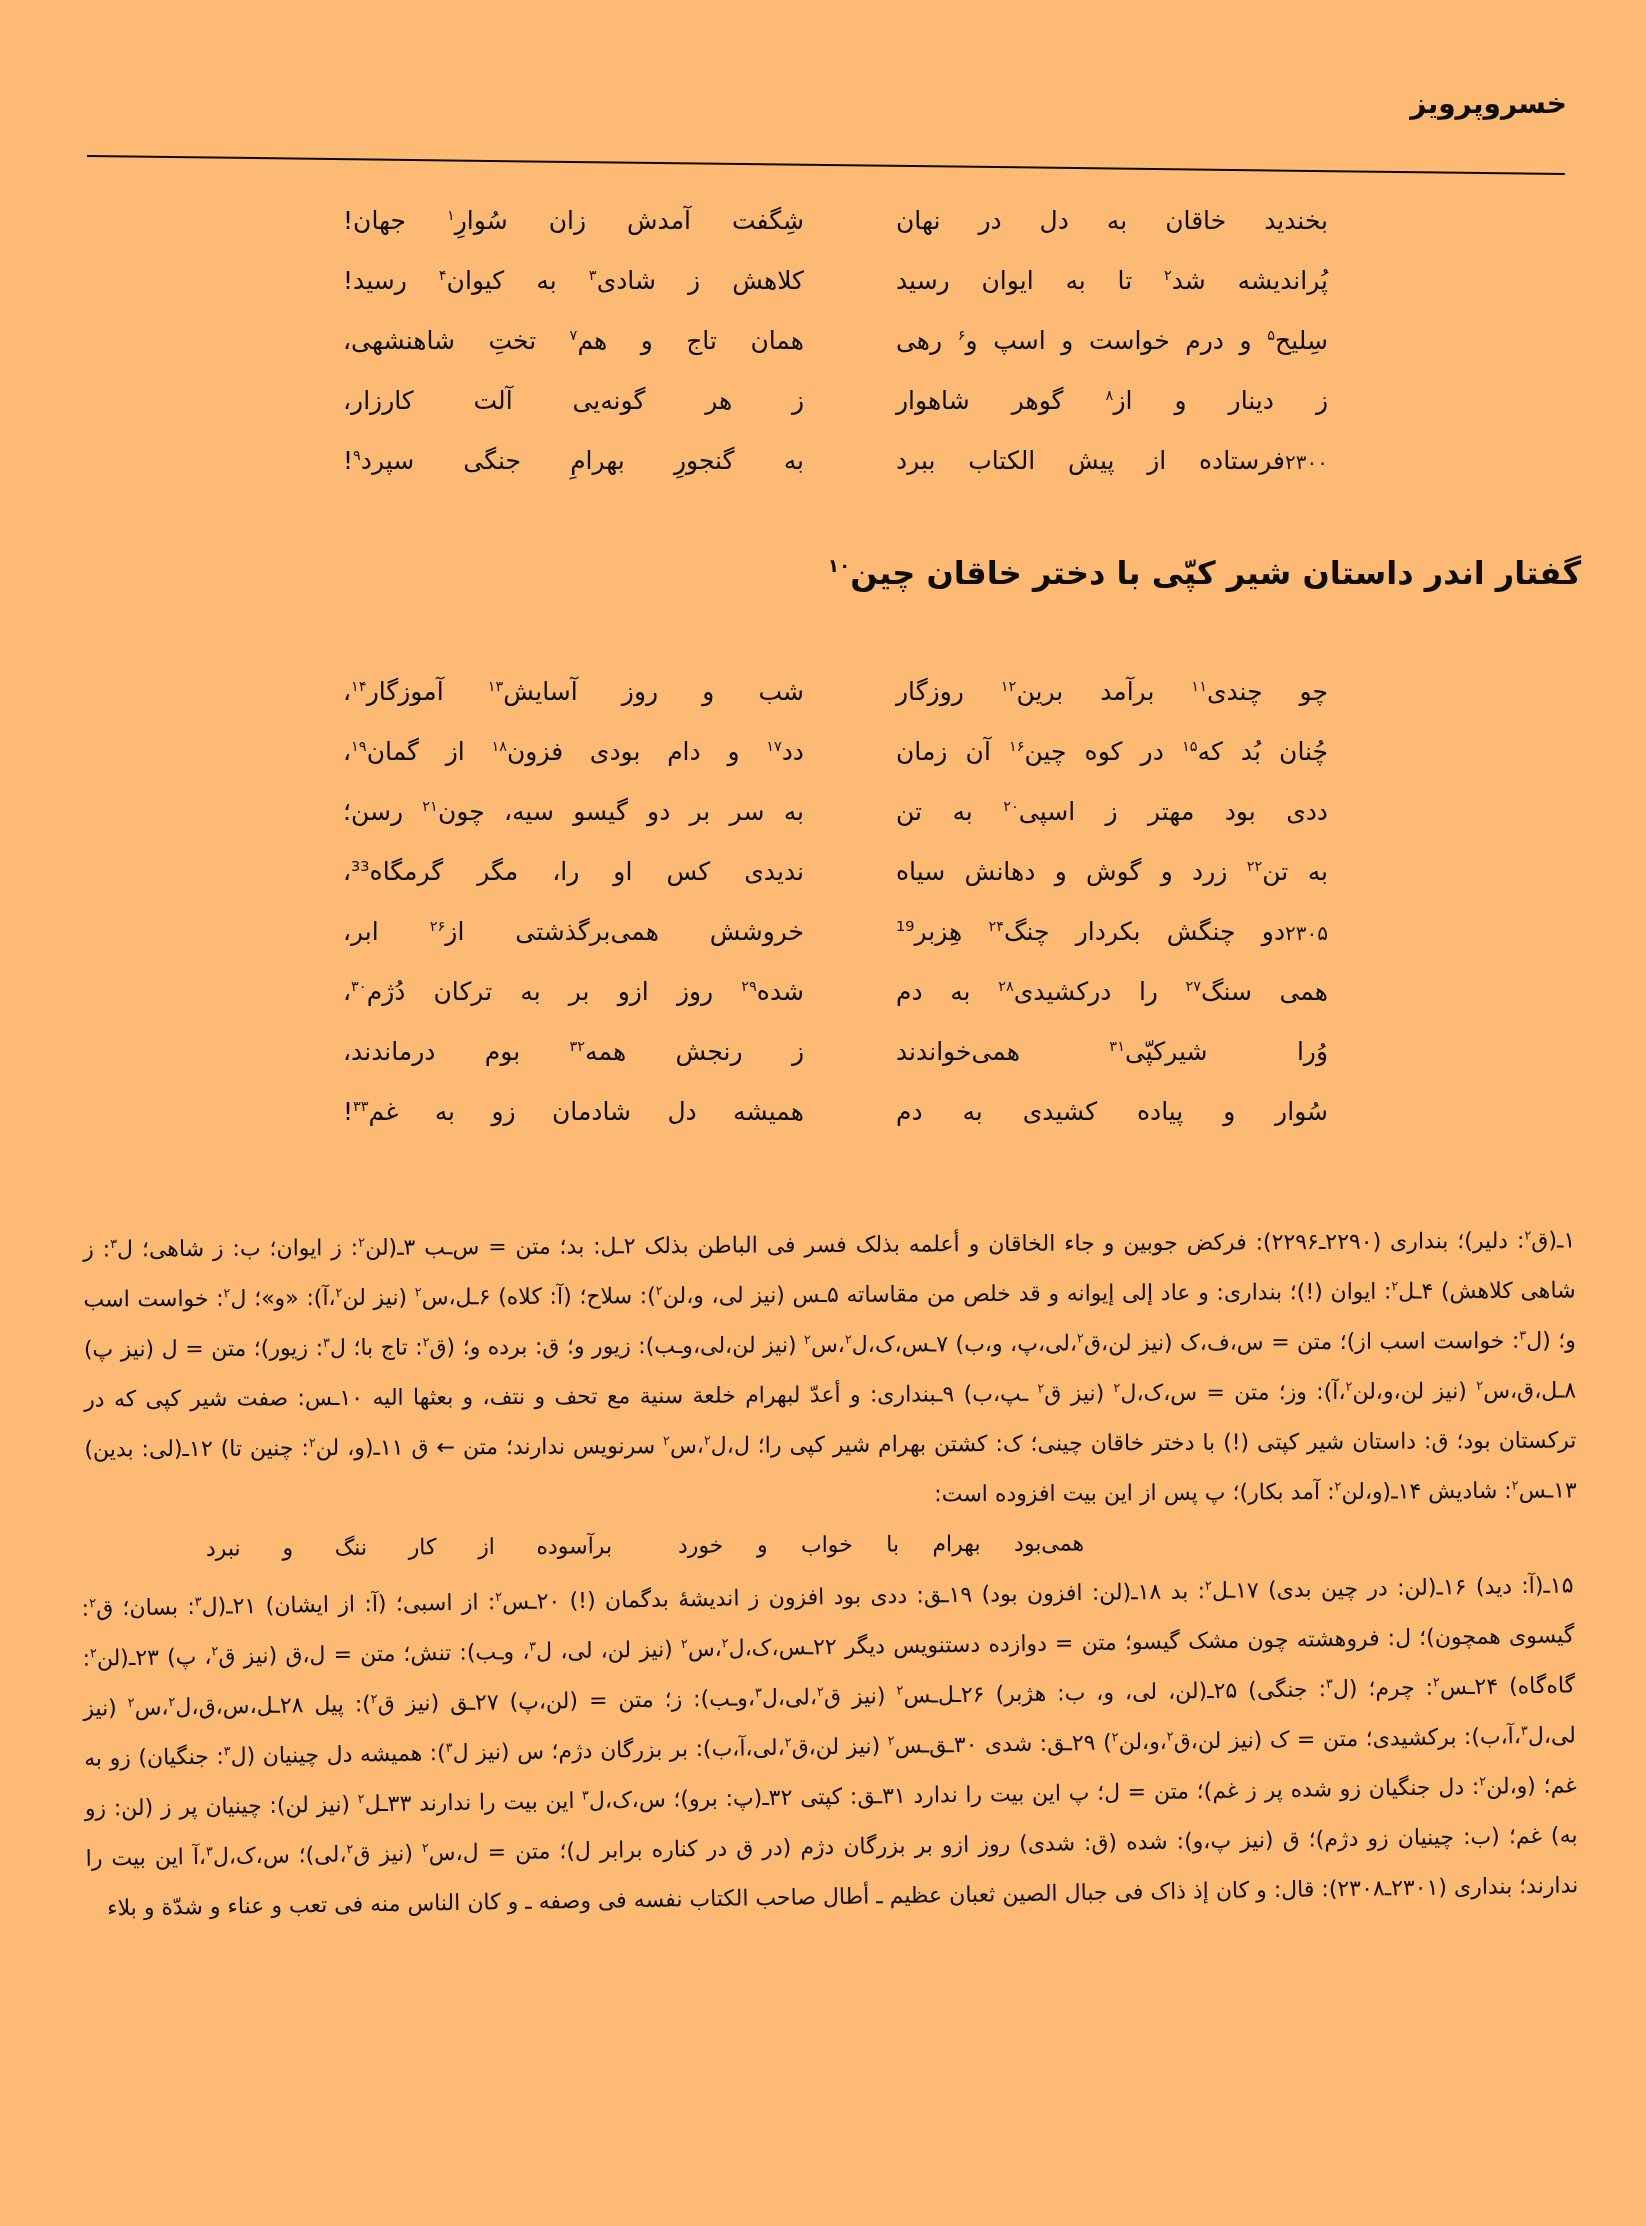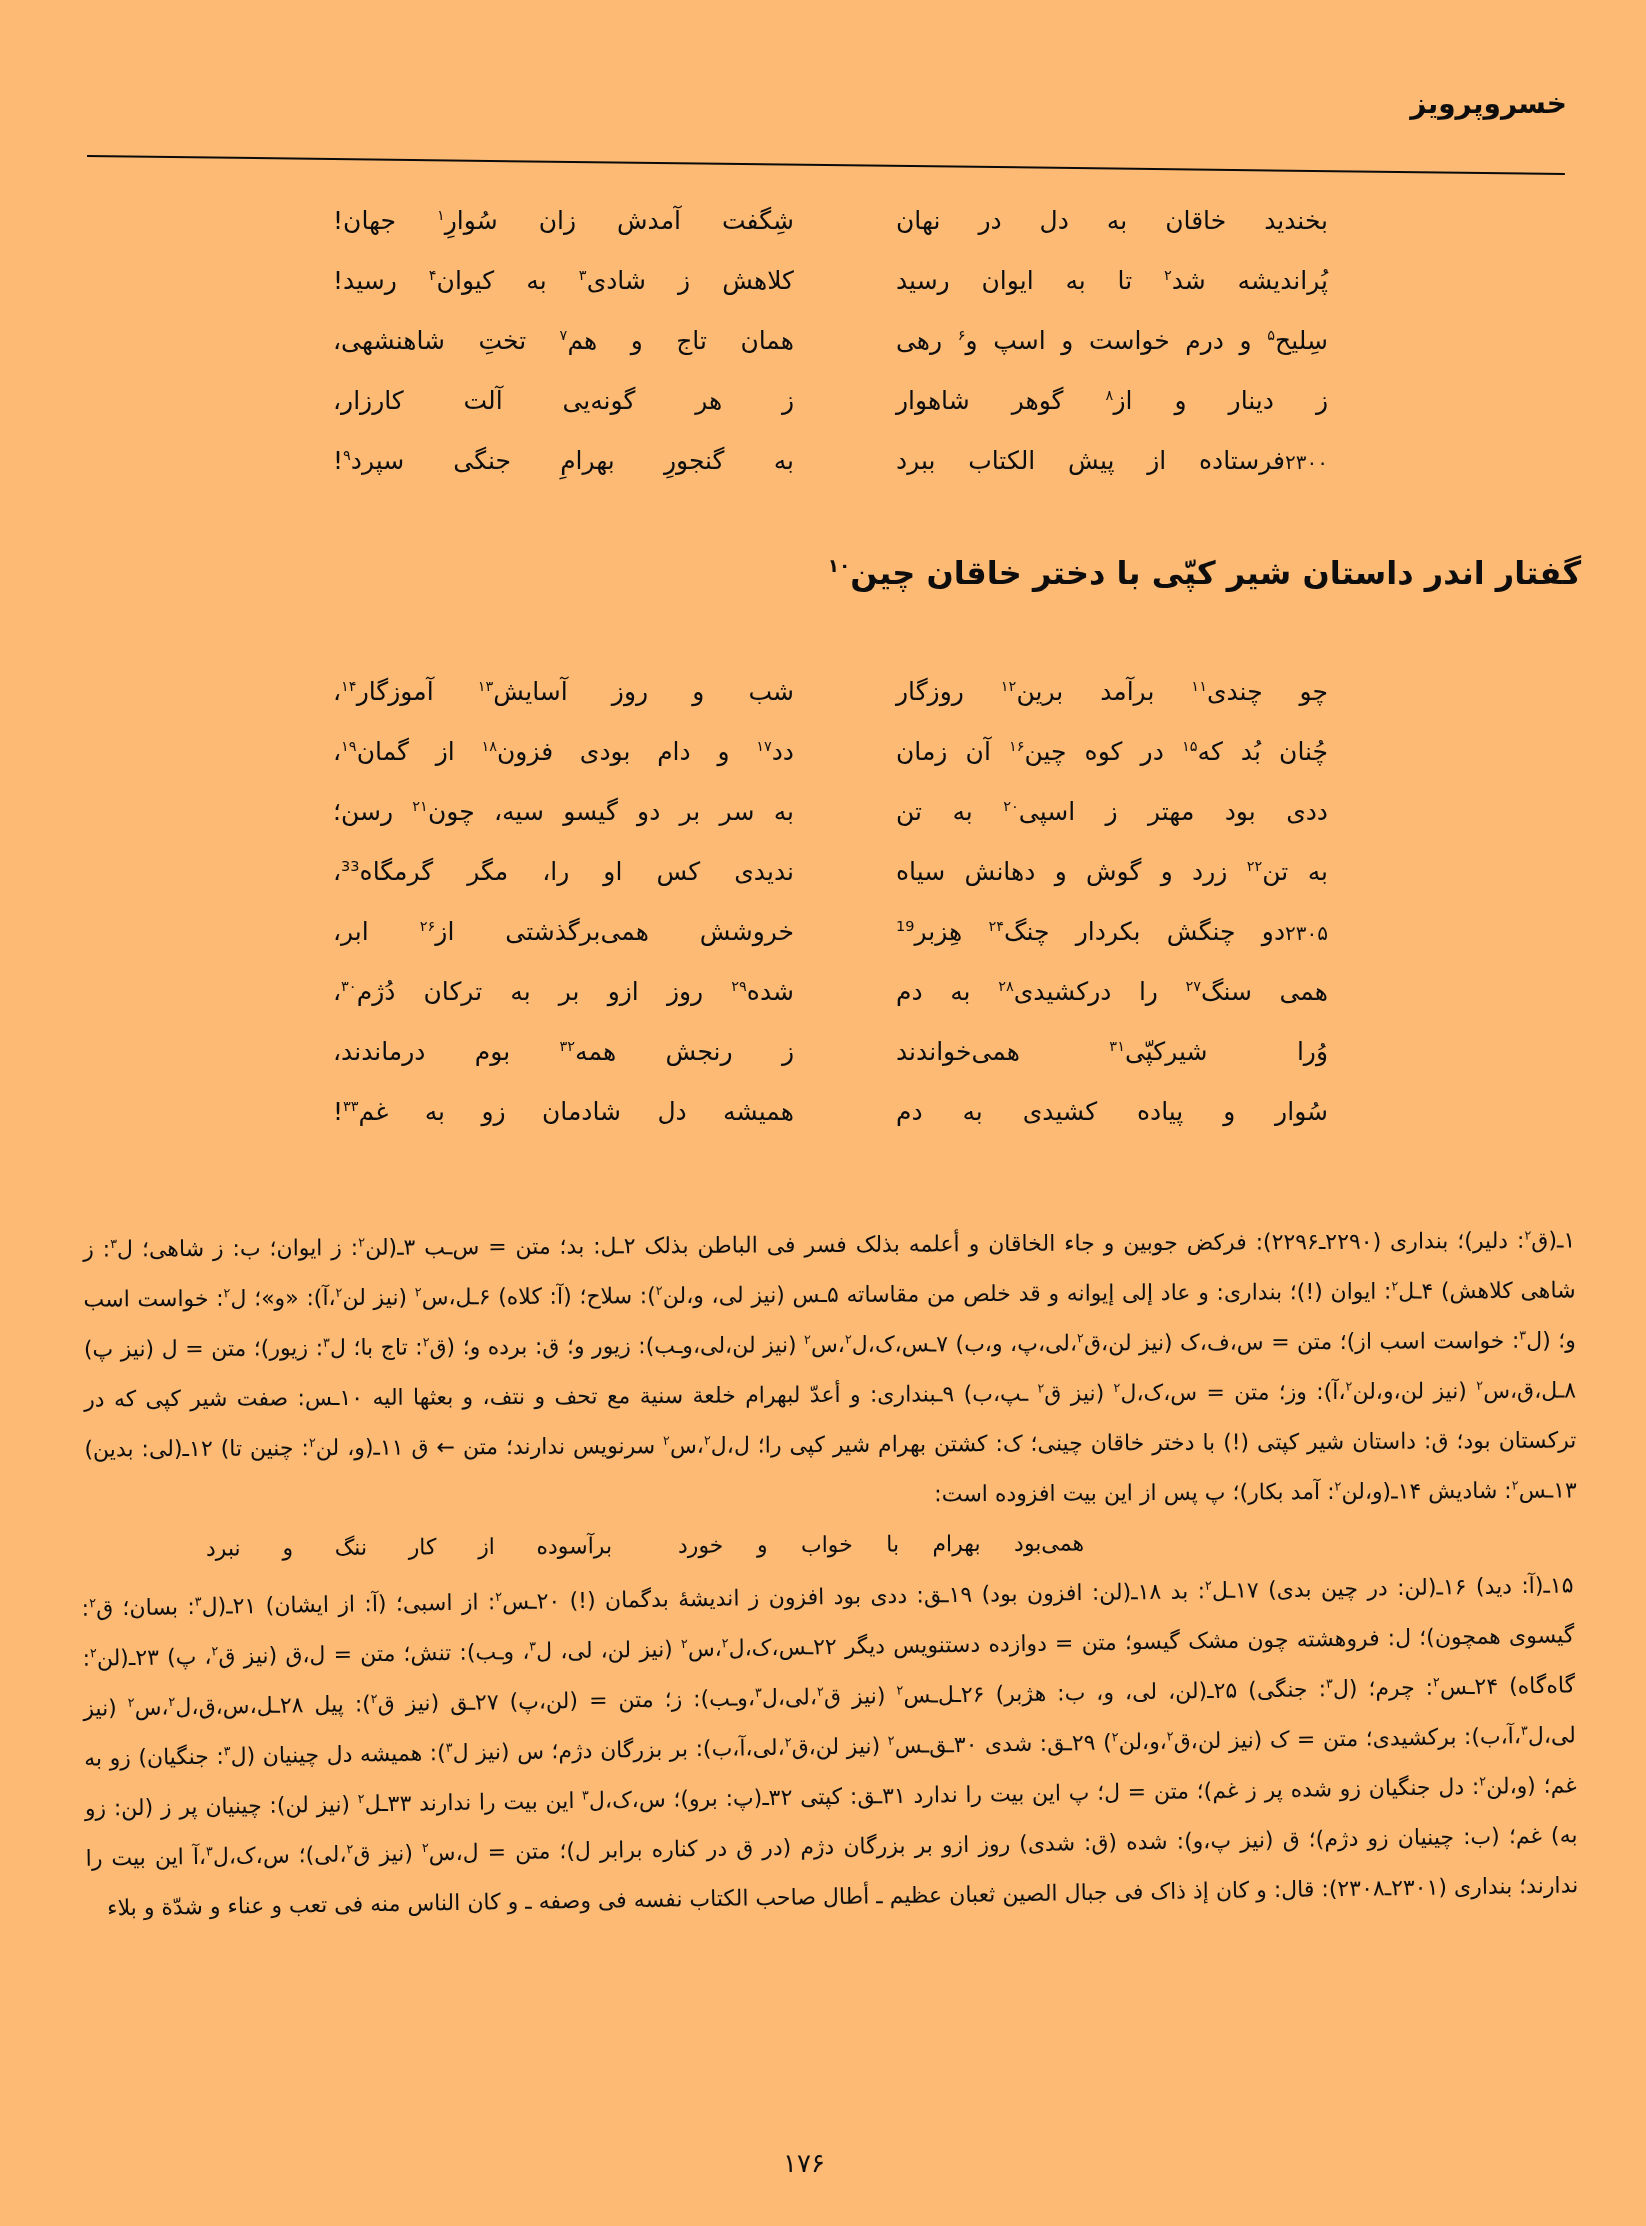--- a/index.html
+++ b/index.html
@@ -23,21 +23,21 @@
   }
   
   .poem{position:absolute;right:318px;width:995px;}
   .poem-1{top:190px;}
   .poem-2{top:661px;}
   .couplet{display:flex;justify-content:space-between;align-items:center;height:60px;}
   .hemi{font-size:25px;white-space:nowrap;
         text-align:justify;text-align-last:justify;-moz-text-align-last:justify;
         white-space:normal;}
   .hemi-r{width:432px;}
-  .hemi-l{width:461px;}
+  .hemi-l{width:461px;margin-left:10px;}
   .vnum{font-size:20px;}
   sup{font-size:0.58em;line-height:0;vertical-align:super;}
   
   .section-heading{
     position:absolute;top:554px;left:0;right:65px;
     text-align:right;font-size:32px;font-weight:bold;
   }
   
   .footnotes{
     position:absolute;top:1220px;right:70px;left:65px;
@@ -128,16 +128,15 @@
 
   <div class="footnotes">
     <div class="fn-para fn-para-1">۱ـ(ق<sup>۲</sup>: دلیر)؛ بنداری (۲۲۹۰ـ۲۲۹۶): فرکض جوبین و جاء الخاقان و أعلمه بذلک فسر فی الباطن بذلک ۲ـل: بد؛ متن = س‌ـب ۳ـ(لن<sup>۲</sup>: ز ایوان؛ ب: ز شاهی؛ ل<sup>۳</sup>: ز شاهی کلاهش) ۴ـل<sup>۲</sup>: ایوان (!)؛ بنداری: و عاد إلی إیوانه و قد خلص من مقاساته ۵ـس (نیز لی، و،لن<sup>۲</sup>): سلاح؛ (آ: کلاه) ۶ـل،س<sup>۲</sup> (نیز لن<sup>۲</sup>،آ): «و»؛ ل<sup>۲</sup>: خواست اسب و؛ (ل<sup>۳</sup>: خواست اسب از)؛ متن = س،ف،ک (نیز لن،ق<sup>۲</sup>،لی،پ، و،ب) ۷ـس،ک،ل<sup>۲</sup>،س<sup>۲</sup> (نیز لن،لی،وـب): زیور و؛ ق: برده و؛ (ق<sup>۲</sup>: تاج با؛ ل<sup>۳</sup>: زیور)؛ متن = ل (نیز پ) ۸ـل،ق،س<sup>۲</sup> (نیز لن،و،لن<sup>۲</sup>،آ): وز؛ متن = س،ک،ل<sup>۲</sup> (نیز ق<sup>۲</sup> ـپ،ب) ۹ـبنداری: و أعدّ لبهرام خلعة سنیة مع تحف و نتف، و بعثها الیه ۱۰ـس: صفت شیر کپی که در ترکستان بود؛ ق: داستان شیر کپتی (!) با دختر خاقان چینی؛ ک: کشتن بهرام شیر کپی را؛ ل،ل<sup>۲</sup>،س<sup>۲</sup> سرنویس ندارند؛ متن ← ق ۱۱ـ(و، لن<sup>۲</sup>: چنین تا) ۱۲ـ(لی: بدین) ۱۳ـس<sup>۲</sup>: شادیش ۱۴ـ(و،لن<sup>۲</sup>: آمد بکار)؛ پ پس از این بیت افزوده است:</div>
     <div class="fn-verse">
       <div class="fnv">همی‌بود بهرام با خواب و خورد</div>
       <div class="fnv">برآسوده از کار ننگ و نبرد</div>
     </div>
     <div class="fn-para fn-para-2">۱۵ـ(آ: دید) ۱۶ـ(لن: در چین بدی) ۱۷ـل<sup>۲</sup>: بد ۱۸ـ(لن: افزون بود) ۱۹ـق: ددی بود افزون ز اندیشهٔ بدگمان (!) ۲۰ـس<sup>۲</sup>: از اسبی؛ (آ: از ایشان) ۲۱ـ(ل<sup>۳</sup>: بسان؛ ق<sup>۲</sup>: گیسوی همچون)؛ ل: فروهشته چون مشک گیسو؛ متن = دوازده دستنویس دیگر ۲۲ـس،ک،ل<sup>۲</sup>،س<sup>۲</sup> (نیز لن، لی، ل<sup>۳</sup>، وـب): تنش؛ متن = ل،ق (نیز ق<sup>۲</sup>، پ) ۲۳ـ(لن<sup>۲</sup>: گاه‌گاه) ۲۴ـس<sup>۲</sup>: چرم؛ (ل<sup>۳</sup>: جنگی) ۲۵ـ(لن، لی، و، ب: هژبر) ۲۶ـل‌ـس<sup>۲</sup> (نیز ق<sup>۲</sup>،لی،ل<sup>۳</sup>،وـب): ز؛ متن = (لن،پ) ۲۷ـق (نیز ق<sup>۲</sup>): پیل ۲۸ـل،س،ق،ل<sup>۲</sup>،س<sup>۲</sup> (نیز لی،ل<sup>۳</sup>،آ،ب): برکشیدی؛ متن = ک (نیز لن،ق<sup>۲</sup>،و،لن<sup>۲</sup>) ۲۹ـق: شدی ۳۰ـق‌ـس<sup>۲</sup> (نیز لن،ق<sup>۲</sup>،لی،آ،ب): بر بزرگان دژم؛ س (نیز ل<sup>۳</sup>): همیشه دل چینیان (ل<sup>۳</sup>: جنگیان) زو به غم؛ (و،لن<sup>۲</sup>: دل جنگیان زو شده پر ز غم)؛ متن = ل؛ پ این بیت را ندارد ۳۱ـق: کپتی ۳۲ـ(پ: برو)؛ س،ک،ل<sup>۳</sup> این بیت را ندارند ۳۳ـل<sup>۲</sup> (نیز لن): چینیان پر ز (لن: زو به) غم؛ (ب: چینیان زو دژم)؛ ق (نیز پ،و): شده (ق: شدی) روز ازو بر بزرگان دژم (در ق در کناره برابر ل)؛ متن = ل،س<sup>۲</sup> (نیز ق<sup>۲</sup>،لی)؛ س،ک،ل<sup>۳</sup>،آ این بیت را ندارند؛ بنداری (۲۳۰۱ـ۲۳۰۸): قال: و کان إذ ذاک فی جبال الصین ثعبان عظیم ـ أطال صاحب الکتاب نفسه فی وصفه ـ و کان الناس منه فی تعب و عناء و شدّة و بلاء</div>
   </div>
 
-  <div class="page-number">۱۷۶</div>
 
 </div>
 
 
 </body></html>

